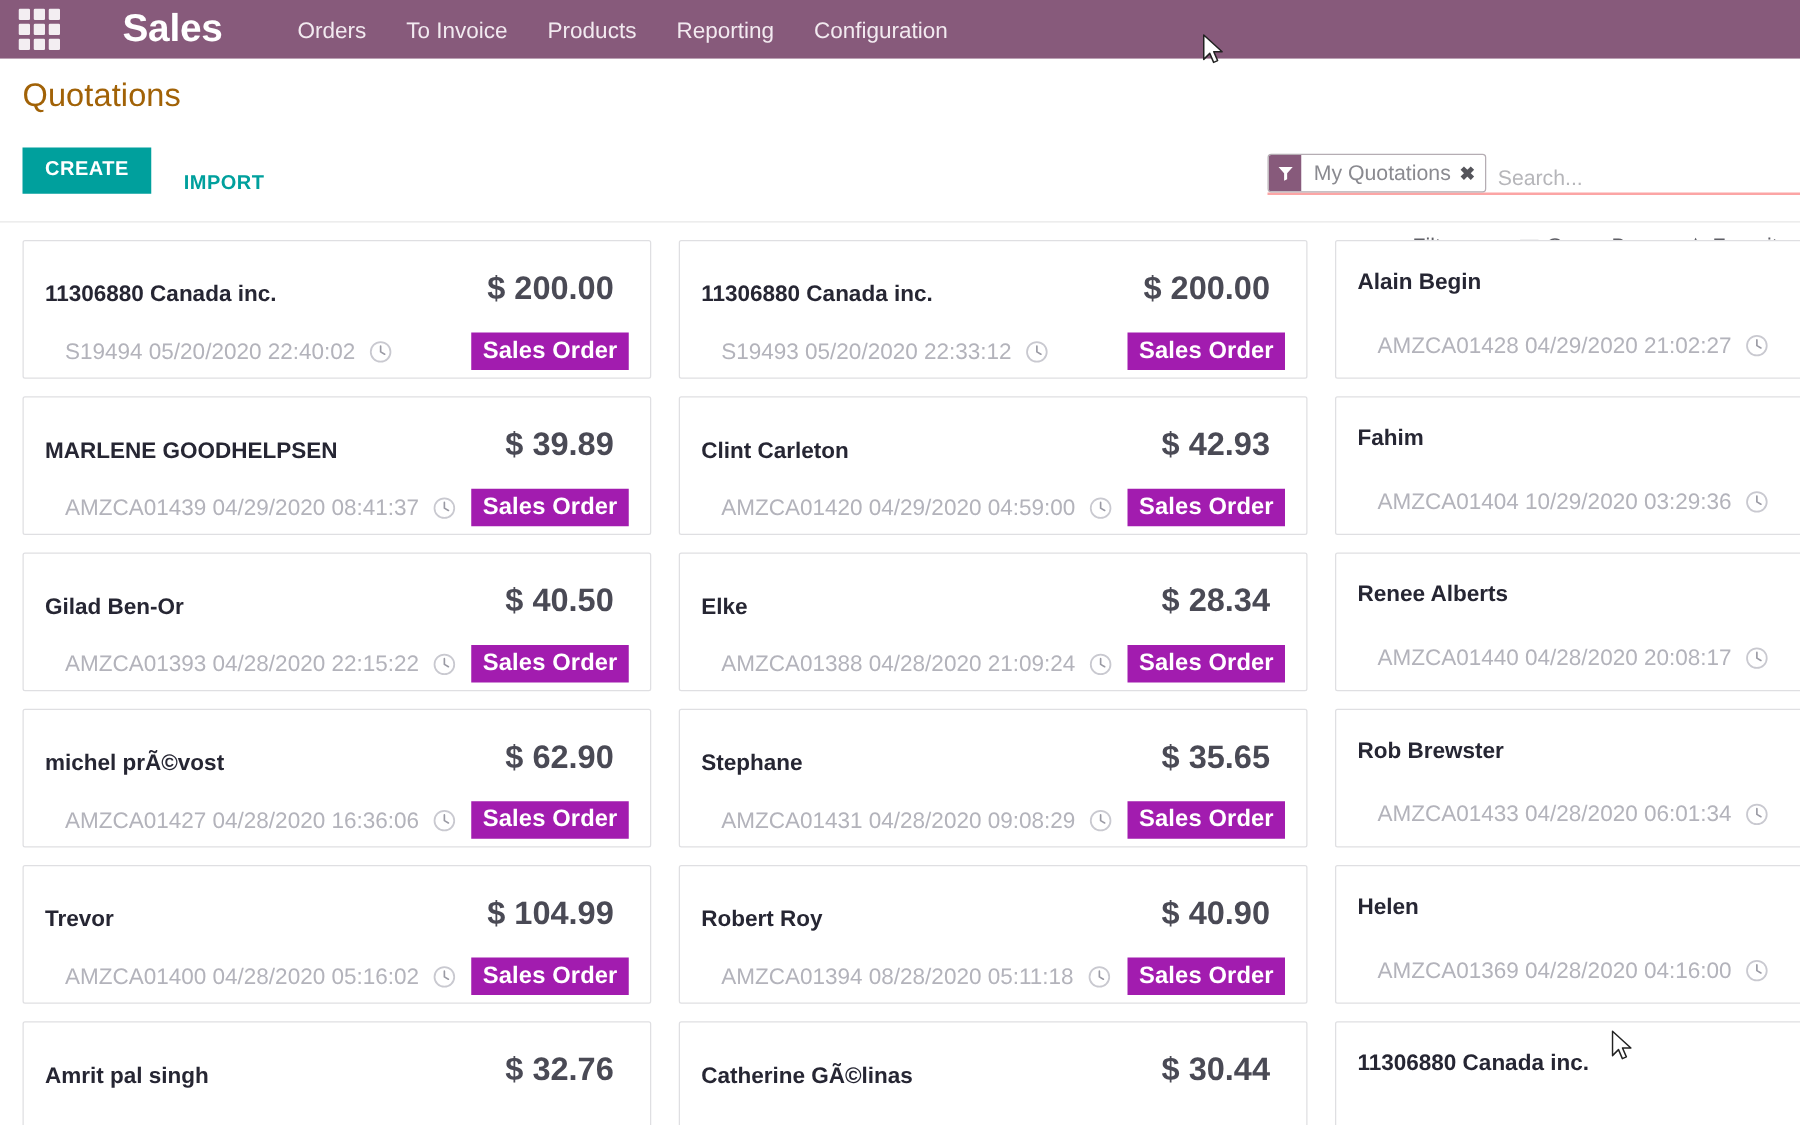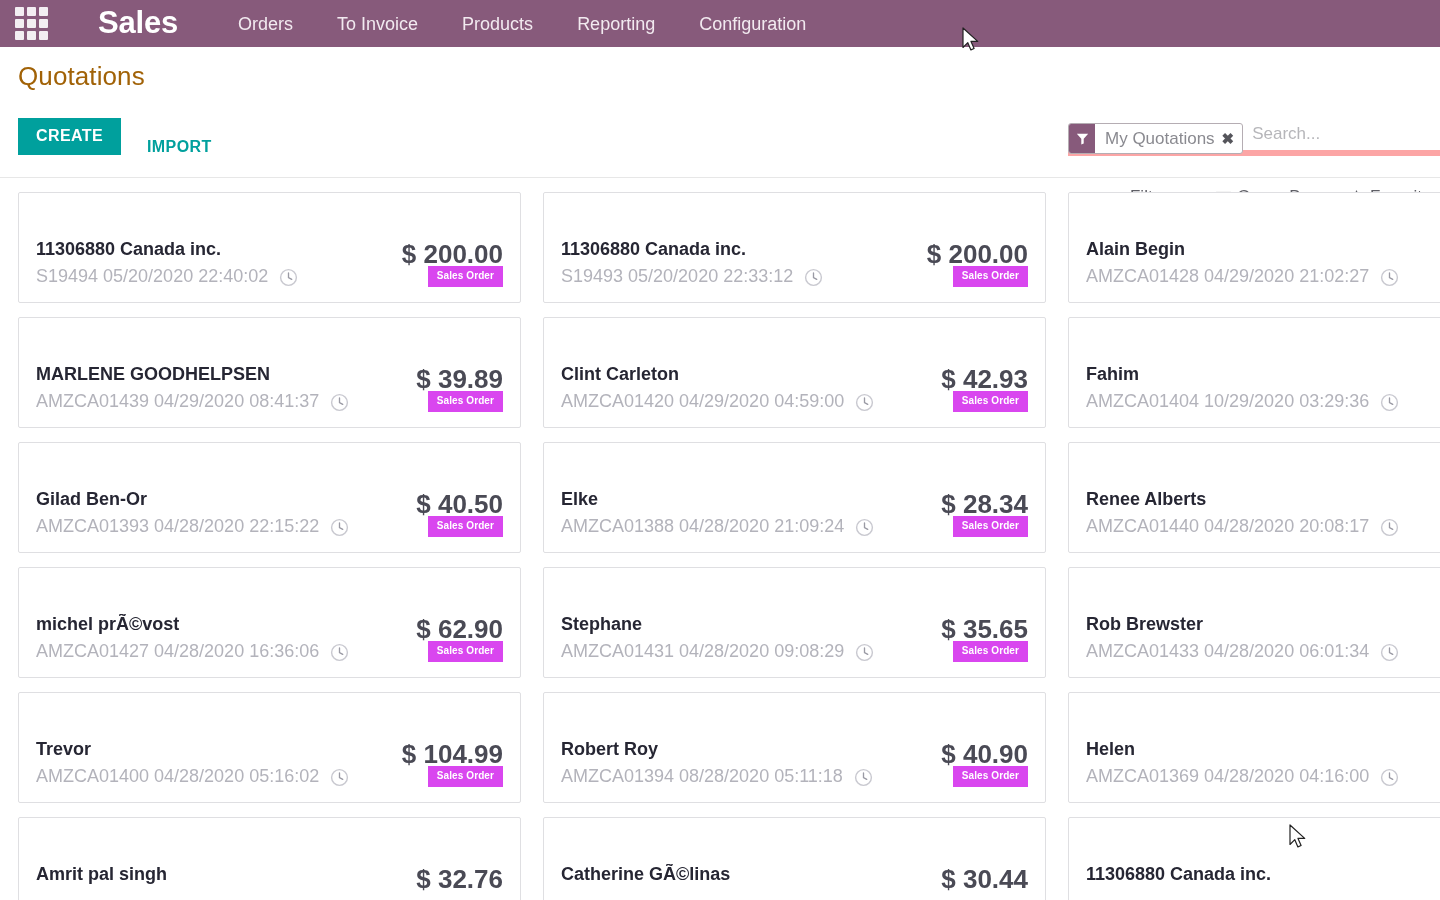--- a/index.html
+++ b/index.html
@@ -48,21 +48,21 @@
     font-weight: bold;
     letter-spacing: -0.2px;
     margin-left: 36px;
     margin-right: 44px;
     line-height: 1;
     padding-bottom: 3px;
     white-space: nowrap;
   }
   .nav-items {
     display: flex;
-    gap: 12px;
+    gap: 0px;
   }
   .nav-item {
     color: #f2eaf0;
     font-size: 18px;
     padding: 0 16px;
     line-height: 1;
     white-space: nowrap;
     cursor: pointer;
   }
 
@@ -108,24 +108,24 @@
     margin-left: 26px;
     cursor: pointer;
     line-height: 1;
   }
 
   
   .searchview {
     position: absolute;
     right: 0px;
     top: 76px;
-    width: 372px;
-    display: flex;
-    align-items: flex-start;
-    border-bottom: 6px solid #fca5a5;
+    width: 426px;
+    display: flex;
+    align-items: flex-end;
+    border-bottom: 2px solid #fca5a5;
     height: 33px;
   }
   .facet {
     display: flex;
     align-items: stretch;
     border: 1px solid #b5adb3;
     border-radius: 3px;
     overflow: hidden;
     background: #ffffff;
     height: 31px;
@@ -219,66 +219,65 @@
     height: 111px;
     background: #ffffff;
     border: 1px solid #dfdfe2;
     border-radius: 2px;
     margin-bottom: 14px;
     position: relative;
     cursor: pointer;
   }
   .kcard-row1 {
     position: absolute;
-    left: 0; right: 0;
+    left: 0; right: 12px;
     top: 22px;
     display: flex;
-    align-items: flex-start;
+    align-items: flex-end;
     padding: 0 17px;
-    margin-top: 24px;
   }
   .kcard-name {
     font-size: 18px;
     color: #262633;
     font-weight: bold;
     flex: 1 1 auto;
     white-space: nowrap;
     overflow: hidden;
   }
   .kcard-amount {
     font-size: 26px;
     color: #4a4a55;
     font-weight: bold;
     white-space: nowrap;
     margin-left: 10px;
   }
   .kcard-row2 {
     position: absolute;
-    left: 0; right: 0;
+    left: 16px; right: 0;
     top: 73px;
     display: flex;
-    align-items: flex-end;
+    align-items: center;
     padding: 0 17px;
   }
   .kcard-ref {
     font-size: 18px;
     color: #b3b3bb;
     white-space: nowrap;
   }
   .clock-icon {
     margin-left: 11px;
     flex: 0 0 auto;
     display: inline-flex;
     align-items: center;
   }
   .kcard-spacer { flex: 1 1 auto; }
   .badge-sales-order {
-    background: #d946ef;
+    background: #a21caf;
     color: #ffffff;
-    font-size: 10px;
+    font-size: 19px;
     font-weight: bold;
     padding: 5px 9px 6px 9px;
     line-height: 1;
     white-space: nowrap;
     letter-spacing: 0.1px;
   }
 
   
   .cursor {
     position: absolute;

